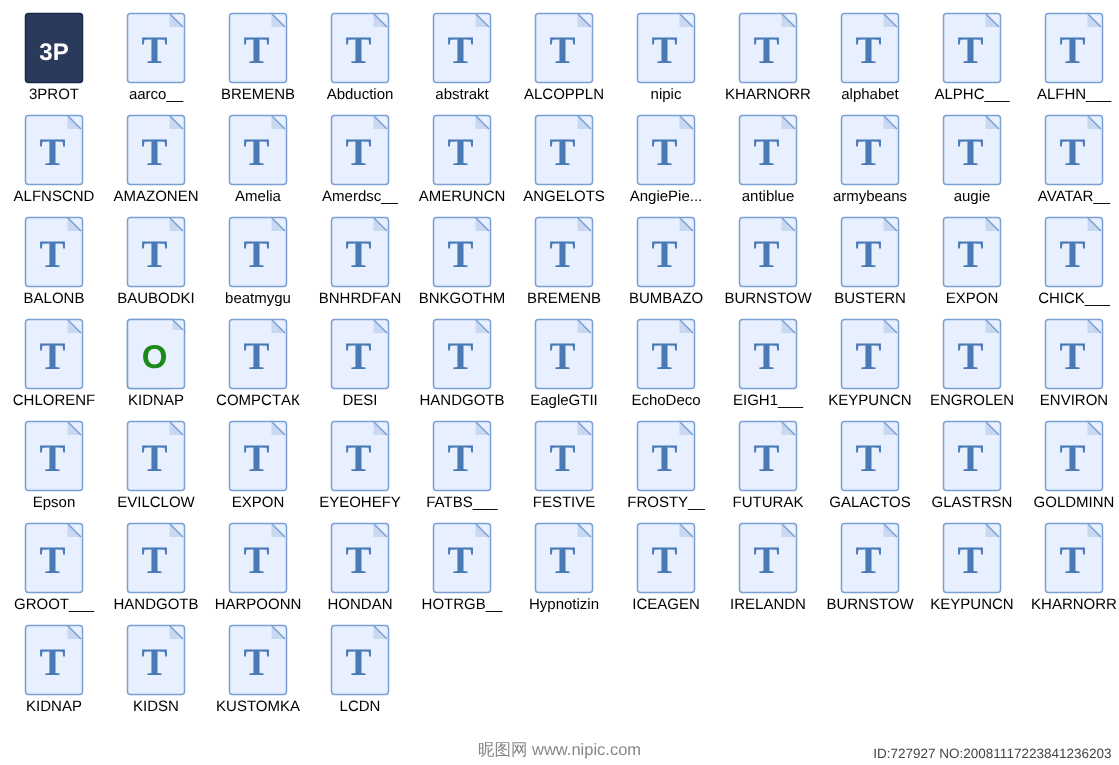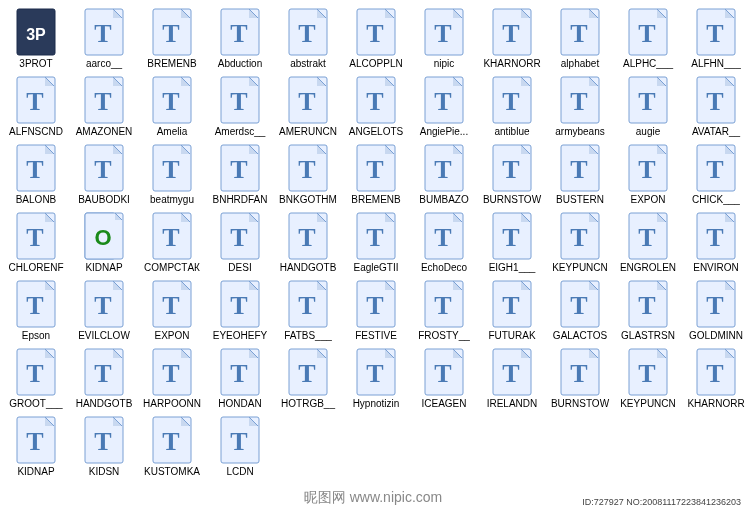--- a/index.html
+++ b/index.html
@@ -42,21 +42,21 @@
       text-align: center;
       word-break: break-all;
       max-width: 66px;
       line-height: 1.2;
     }
     .watermark {
       position: fixed;
       bottom: 2px;
       left: 50%;
       transform: translateX(-50%);
-      font-size: 14px;
+      font-size: 11px;
       color: #888;
       background: rgba(255,255,255,0.8);
       padding: 1px 4px;
       z-index: 100;
     }
     .id-tag {
       position: fixed;
       bottom: 2px;
       right: 2px;
       font-size: 9px;

